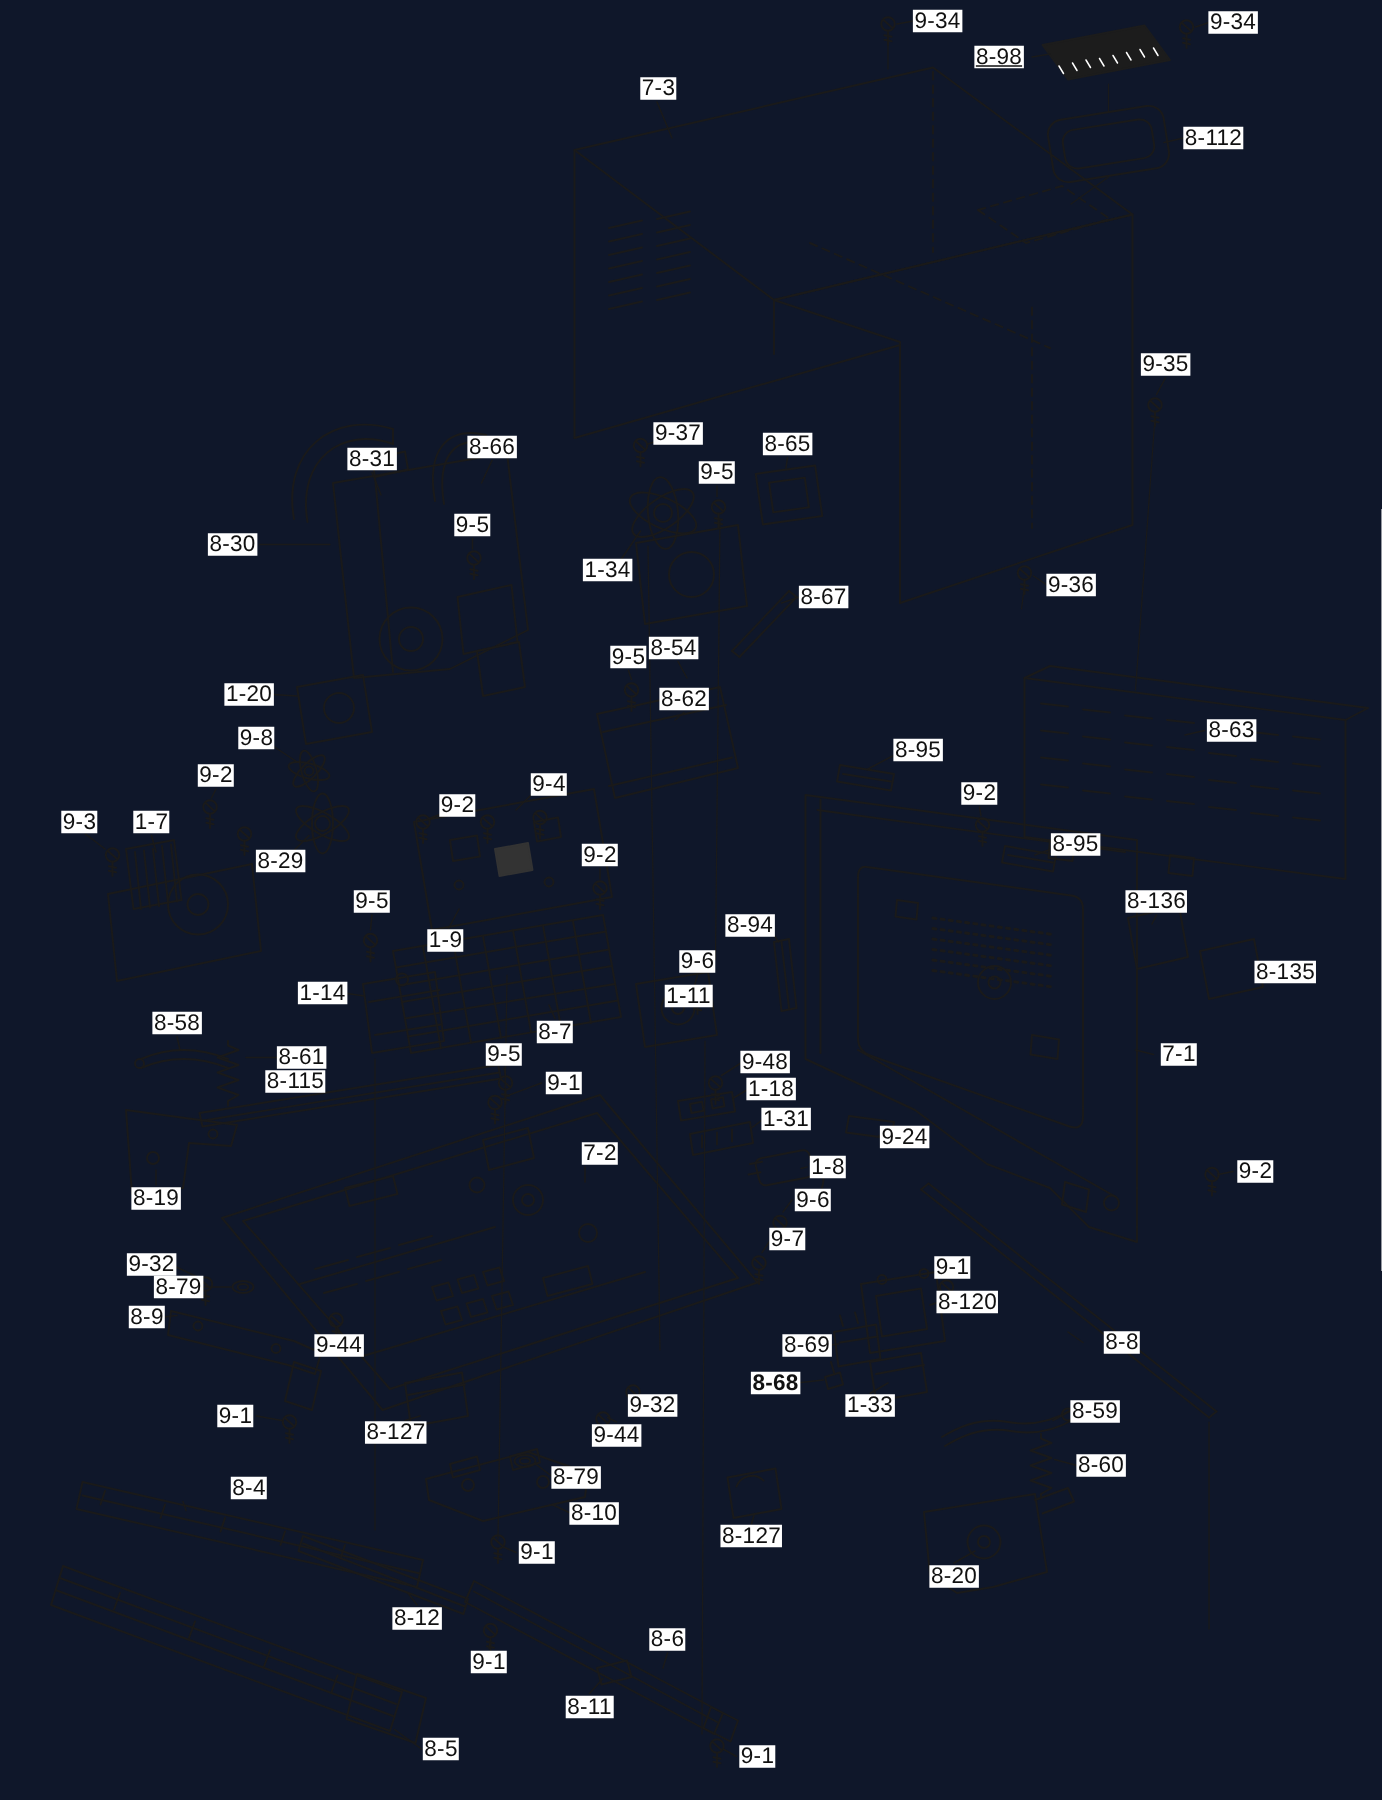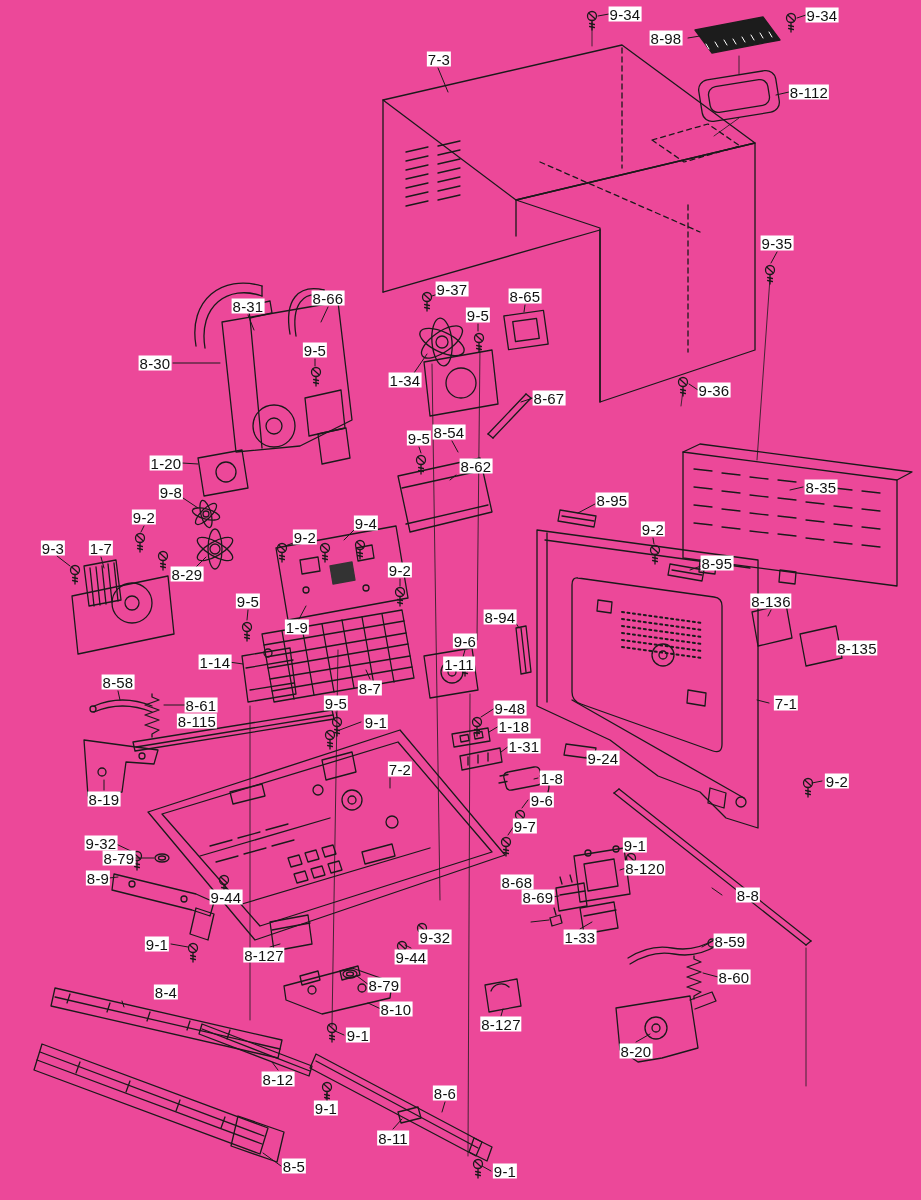--- a/index.html
+++ b/index.html
@@ -1,16 +1,16 @@
 <!DOCTYPE html>
 <html><head>
 <meta charset="utf-8">
 <style>
   html,body{margin:0;padding:0;background:#ffffff;}
-  #stage{position:relative;width:921px;height:1200px;background:#ec4899;
+  #stage{position:relative;width:921px;height:1200px;background:#0f172a;
          font-family:"Liberation Sans",sans-serif;overflow:hidden;}
   #artwork{position:absolute;left:0;top:0;display:block;}
   #labels-layer{position:absolute;left:0;top:0;width:100%;height:100%;pointer-events:none;}
   .part-label{position:absolute;transform:translate(-50%,-50%);
               font-size:15px;line-height:1;color:#111;white-space:nowrap;
               background:#ffffff;padding:0 1px;letter-spacing:.2px;}
   .ln{stroke:#1a1a1a;fill:none;stroke-width:1.3;stroke-linejoin:round;stroke-linecap:round;}
   .thin{stroke-width:0.8;}
 </style>
 </head>
@@ -404,39 +404,39 @@
     <path d="M250,706 L250,1020 M338,650 L332,1026 M432,364 L440,900 M470,694 L468,1156 M480,346 L477,640
              M806,948 L806,1086 M592,22 L592,46 M739,56 L739,74 M739,118 L714,136 M770,278 L757,460 M683,390 L681,406"></path>
   </g>
 
 </g>
 </svg>
 
 <div id="labels-layer">
       <div class="part-label" style="left: 625px; top: 14px;">9-34</div>
       <div class="part-label" style="left: 822px; top: 15px;">9-34</div>
-      <div class="part-label" style="left: 666px; top: 38px;">8-98</div>
+      <div class="part-label" style="left: 666px; top: 38px; text-decoration: underline;">8-98</div>
       <div class="part-label" style="left: 439px; top: 59px;">7-3</div>
       <div class="part-label" style="left: 809px; top: 92px;">8-112</div>
       <div class="part-label" style="left: 777px; top: 243px;">9-35</div>
       <div class="part-label" style="left: 452px; top: 289px;">9-37</div>
       <div class="part-label" style="left: 328px; top: 298px;">8-66</div>
       <div class="part-label" style="left: 525px; top: 296px;">8-65</div>
       <div class="part-label" style="left: 248px; top: 306px;">8-31</div>
       <div class="part-label" style="left: 478px; top: 315px;">9-5</div>
       <div class="part-label" style="left: 315px; top: 350px;">9-5</div>
       <div class="part-label" style="left: 155px; top: 363px;">8-30</div>
       <div class="part-label" style="left: 405px; top: 380px;">1-34</div>
       <div class="part-label" style="left: 714px; top: 390px;">9-36</div>
       <div class="part-label" style="left: 549px; top: 398px;">8-67</div>
       <div class="part-label" style="left: 449px; top: 432px;">8-54</div>
       <div class="part-label" style="left: 419px; top: 438px;">9-5</div>
       <div class="part-label" style="left: 166px; top: 463px;">1-20</div>
-      <div class="part-label" style="left: 476px; top: 466px;">8-62</div>
-      <div class="part-label" style="left: 821px; top: 487px;">8-35</div>
+      <div class="part-label" style="left: 456px; top: 466px;">8-62</div>
+      <div class="part-label" style="left: 821px; top: 487px;">8-63</div>
       <div class="part-label" style="left: 171px; top: 492px;">9-8</div>
       <div class="part-label" style="left: 612px; top: 500px;">8-95</div>
       <div class="part-label" style="left: 144px; top: 517px;">9-2</div>
       <div class="part-label" style="left: 366px; top: 523px;">9-4</div>
       <div class="part-label" style="left: 653px; top: 529px;">9-2</div>
       <div class="part-label" style="left: 305px; top: 537px;">9-2</div>
       <div class="part-label" style="left: 53px; top: 548px;">9-3</div>
       <div class="part-label" style="left: 101px; top: 548px;">1-7</div>
       <div class="part-label" style="left: 717px; top: 563px;">8-95</div>
       <div class="part-label" style="left: 400px; top: 570px;">9-2</div>
@@ -467,21 +467,21 @@
       <div class="part-label" style="left: 542px; top: 800px;">9-6</div>
       <div class="part-label" style="left: 525px; top: 826px;">9-7</div>
       <div class="part-label" style="left: 101px; top: 843px;">9-32</div>
       <div class="part-label" style="left: 635px; top: 845px;">9-1</div>
       <div class="part-label" style="left: 119px; top: 858px;">8-79</div>
       <div class="part-label" style="left: 645px; top: 868px;">8-120</div>
       <div class="part-label" style="left: 98px; top: 878px;">8-9</div>
       <div class="part-label" style="left: 737px; top: 895px; margin-left: 11px;">8-8</div>
       <div class="part-label" style="left: 538px; top: 897px;">8-69</div>
       <div class="part-label" style="left: 226px; top: 897px;">9-44</div>
-      <div class="part-label" style="left: 517px; top: 882px;">8-68</div>
+      <div class="part-label" style="left: 517px; top: 922px; font-weight: bold;">8-68</div>
       <div class="part-label" style="left: 580px; top: 937px;">1-33</div>
       <div class="part-label" style="left: 435px; top: 937px;">9-32</div>
       <div class="part-label" style="left: 730px; top: 941px;">8-59</div>
       <div class="part-label" style="left: 157px; top: 944px;">9-1</div>
       <div class="part-label" style="left: 264px; top: 955px;">8-127</div>
       <div class="part-label" style="left: 411px; top: 957px;">9-44</div>
       <div class="part-label" style="left: 734px; top: 977px;">8-60</div>
       <div class="part-label" style="left: 384px; top: 985px;">8-79</div>
       <div class="part-label" style="left: 122px; top: 992px; margin-left: 44px;">8-4</div>
       <div class="part-label" style="left: 396px; top: 1009px;">8-10</div>

